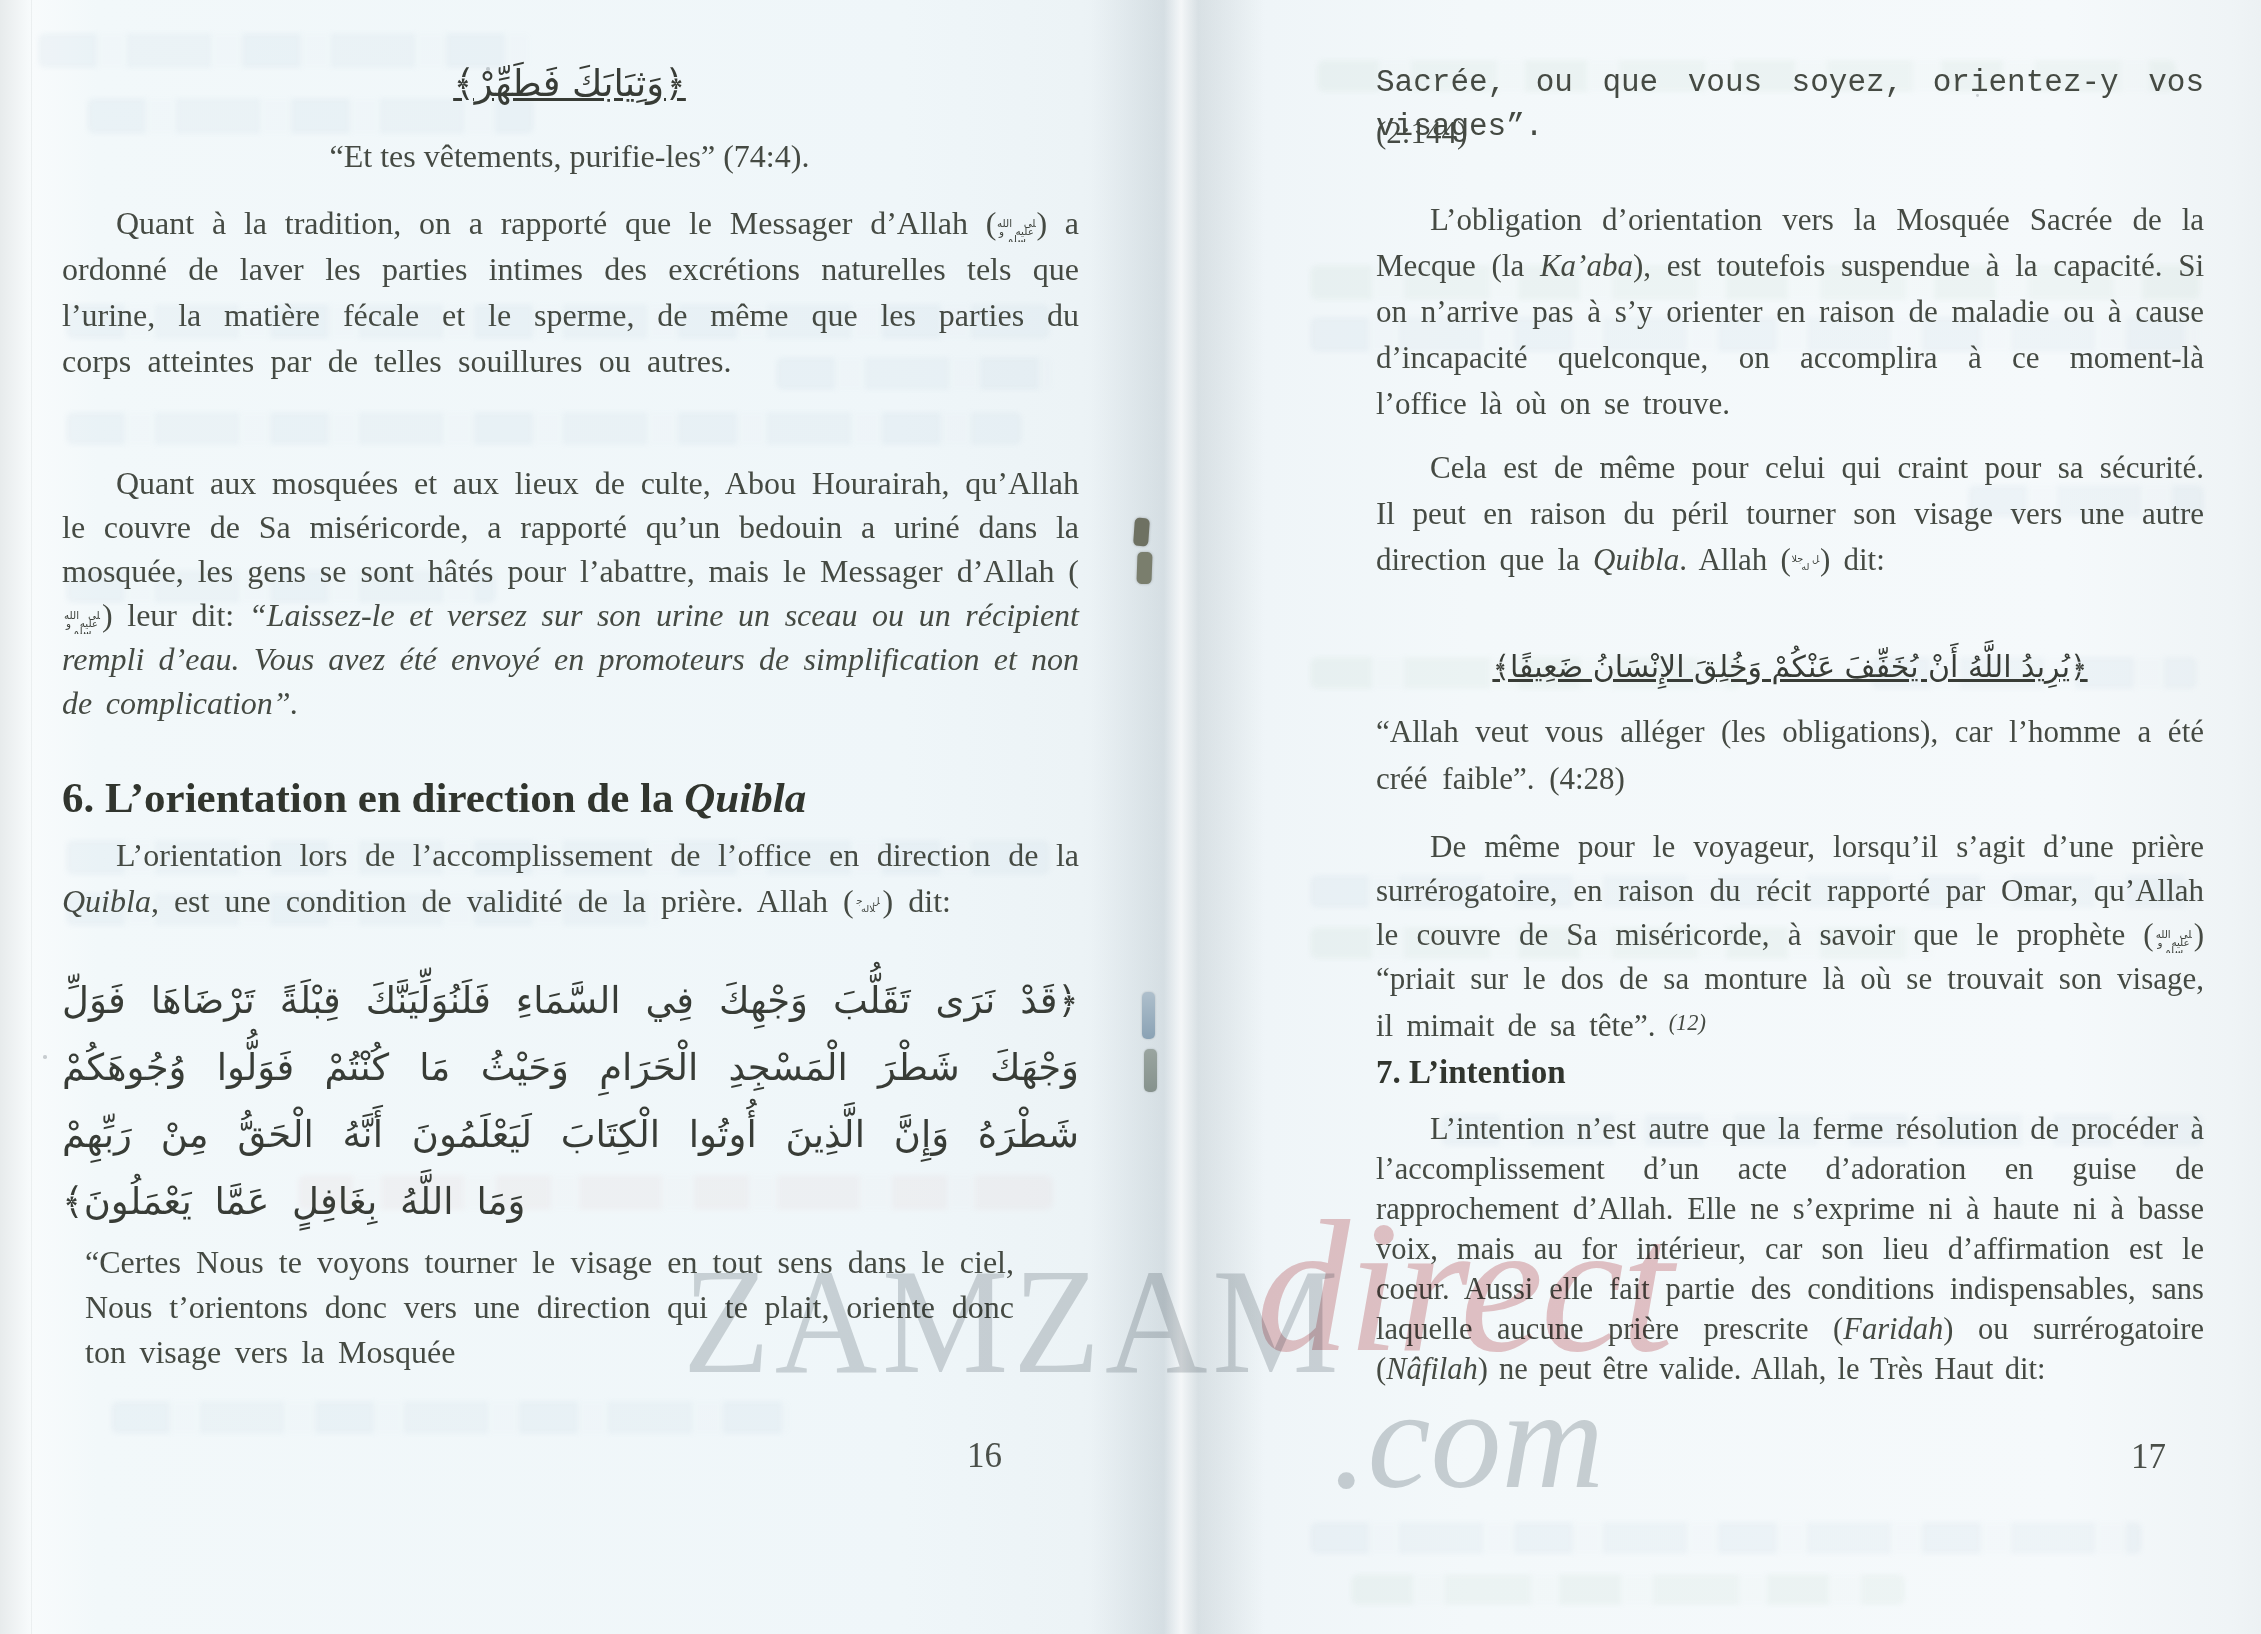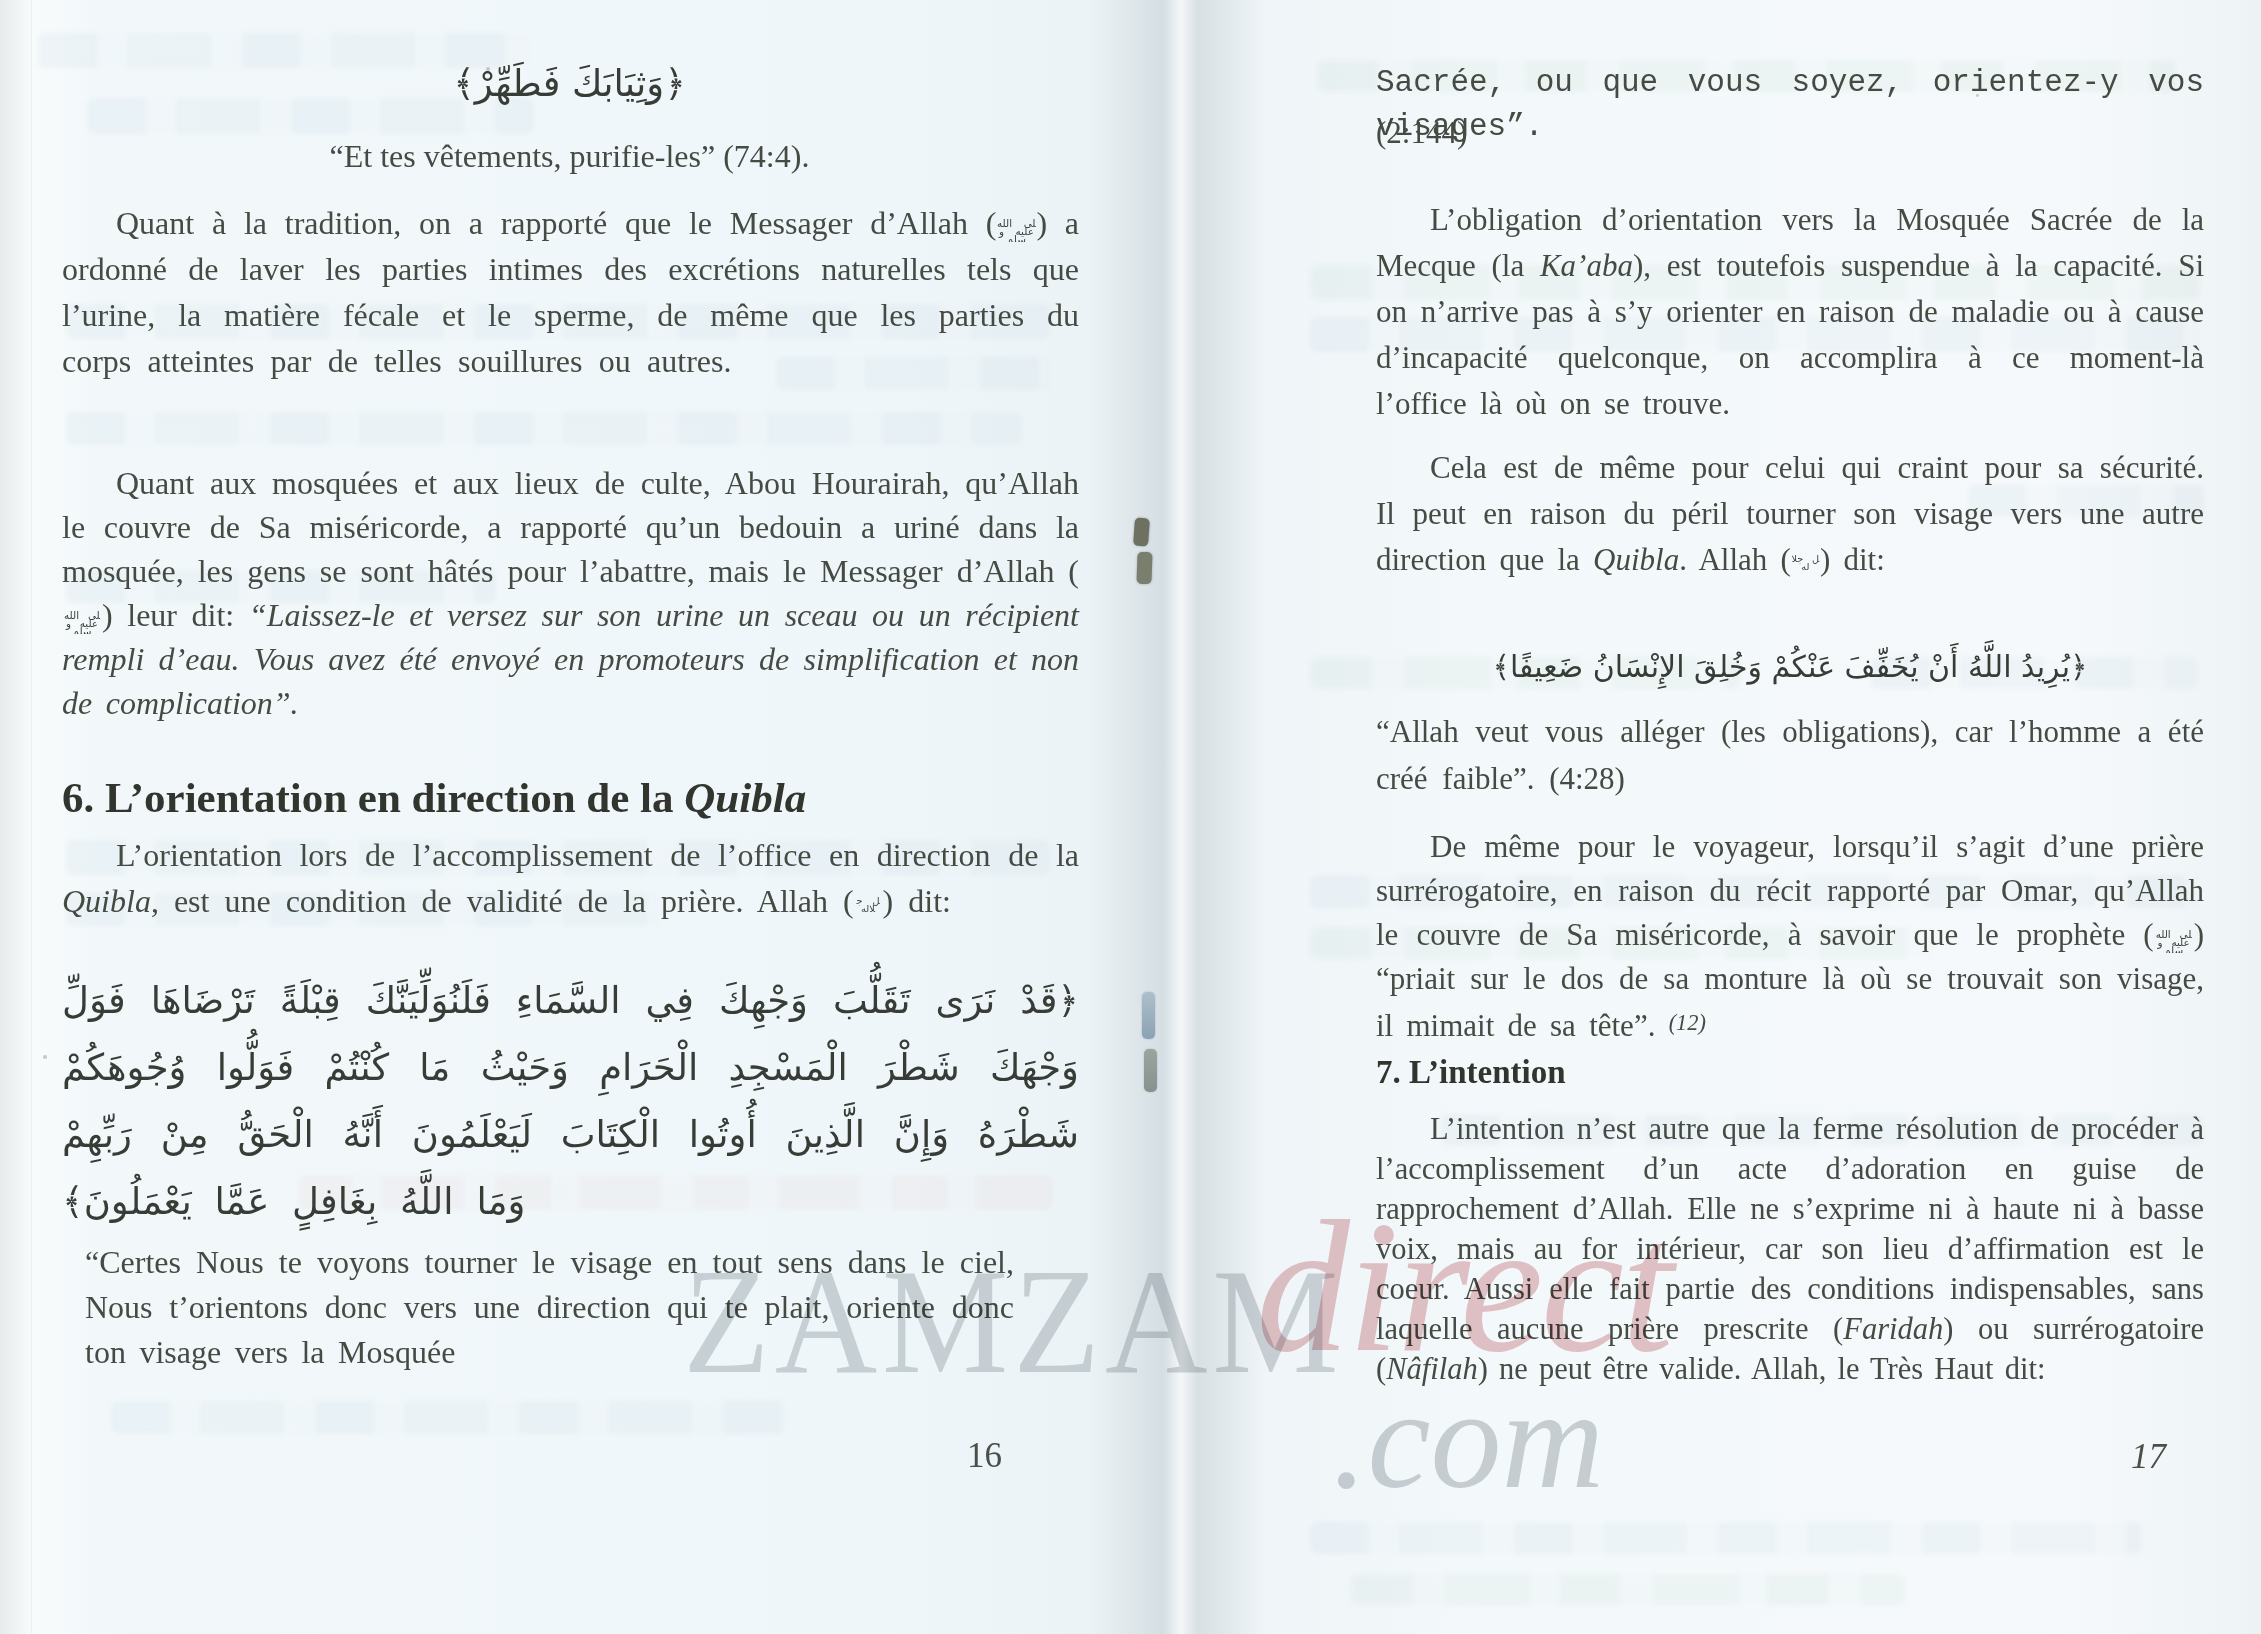--- a/index.html
+++ b/index.html
@@ -19,21 +19,21 @@
   .edgeLine{position:absolute;left:30.5px;top:0;width:1.4px;height:1634px;background:rgba(90,100,105,0.08);}
 
   
   .blk{position:absolute;z-index:2;}
   .just{text-align:justify;}
   .ctr{text-align:center;}
   .ind{text-indent:54px;}
   .it{font-style:italic;}
   .bd{font-weight:bold;color:#31352e;}
   .sup{font-size:0.72em;font-style:italic;vertical-align:6.2px;}
-  .ar{direction:rtl;font-family:"DejaVu Sans",sans-serif;color:#383c36;}
+  .ar{direction:rtl;font-family:"DejaVu Sans",sans-serif;color:#383c36;text-decoration:underline;}
   .averse{direction:rtl;font-family:Liberation Sans, sans-serif;color:#383c36;
     text-align:justify;text-align-last:left;}
   .stretch{text-align:justify;text-align-last:justify;font-family:Liberation Mono, monospace;}
   .seal{display:inline-block;overflow:hidden;direction:rtl;text-align:center;
     font-family:"DejaVu Sans",sans-serif;vertical-align:-8.3px;color:#3c403a;
     width:40px;height:32px;font-size:10.4px;line-height:8.3px;word-break:break-all;}
   .seal.jalla{width:29px;height:30.5px;font-size:9.7px;vertical-align:-7px;}
   .pagenum{position:absolute;z-index:2;font-size:35px;color:#4a4f49;text-align:right;}
 
   
@@ -140,21 +140,21 @@
     <div class="blk ar ctr" style="left:1376px;top:632px;width:828px;font-size:30px;line-height:69px;"><span>﴿يُرِيدُ اللَّهُ أَنْ يُخَفِّفَ عَنْكُمْ وَخُلِقَ الإِنْسَانُ ضَعِيفًا﴾</span></div>
 
     <div class="blk just" style="left:1376px;top:708px;width:828px;font-size:31px;line-height:47px;word-spacing:7px;"><span>“Allah veut vous alléger (les obligations), car l’homme a été créé faible”. (4:28)</span></div>
 
     <div class="blk just ind" style="left:1376px;top:825px;width:828px;font-size:31px;line-height:44px;word-spacing:5.5px;"><span>De même pour le voyageur, lorsqu’il s’agit d’une prière surrérogatoire, en raison du récit rapporté par Omar, qu’Allah le couvre de Sa miséricorde, à savoir que le prophète (</span><span class="seal pbuh">صلى الله عليه وسلم</span><span>) “priait sur le dos de sa monture là où se trouvait son visage, il mimait de sa tête”. </span><span class="sup">(12)</span></div>
 
     <div class="blk" style="left:1376px;top:1053px;width:828px;font-size:33px;line-height:39px;"><span class="bd">7. L’intention</span></div>
 
     <div class="blk just ind" style="left:1376px;top:1109px;width:828px;font-size:30.5px;line-height:40px;word-spacing:3.5px;"><span>L’intention n’est autre que la ferme résolution de procéder à l’accomplissement d’un acte d’adoration en guise de rapprochement d’Allah. Elle ne s’exprime ni à haute ni à basse voix, mais au for intérieur, car son lieu d’affirmation est le coeur. Aussi elle fait partie des conditions indispensables, sans laquelle aucune prière prescrite (</span><span class="it">Faridah</span><span>) ou surrérogatoire (</span><span class="it">Nâfilah</span><span>) ne peut être valide. Allah, le Très Haut dit:</span></div>
 
-    <div class="pagenum ctr" style="left:1376px;top:1437px;width:790px;font-style:italic;">17</div>
+    <div class="pagenum ctr" style="left:1376px;top:1437px;width:790px;">17</div>
   </div>
 
   <div class="wm wm-zamzam">ZAMZAM</div>
   <div class="wm wm-com">.com</div>
   <div class="wm wm-direct">direct</div>
 
   <div class="staple st1"></div>
   <div class="staple st2"></div>
   <div class="staple st3"></div>
   <div class="staple st4"></div>

